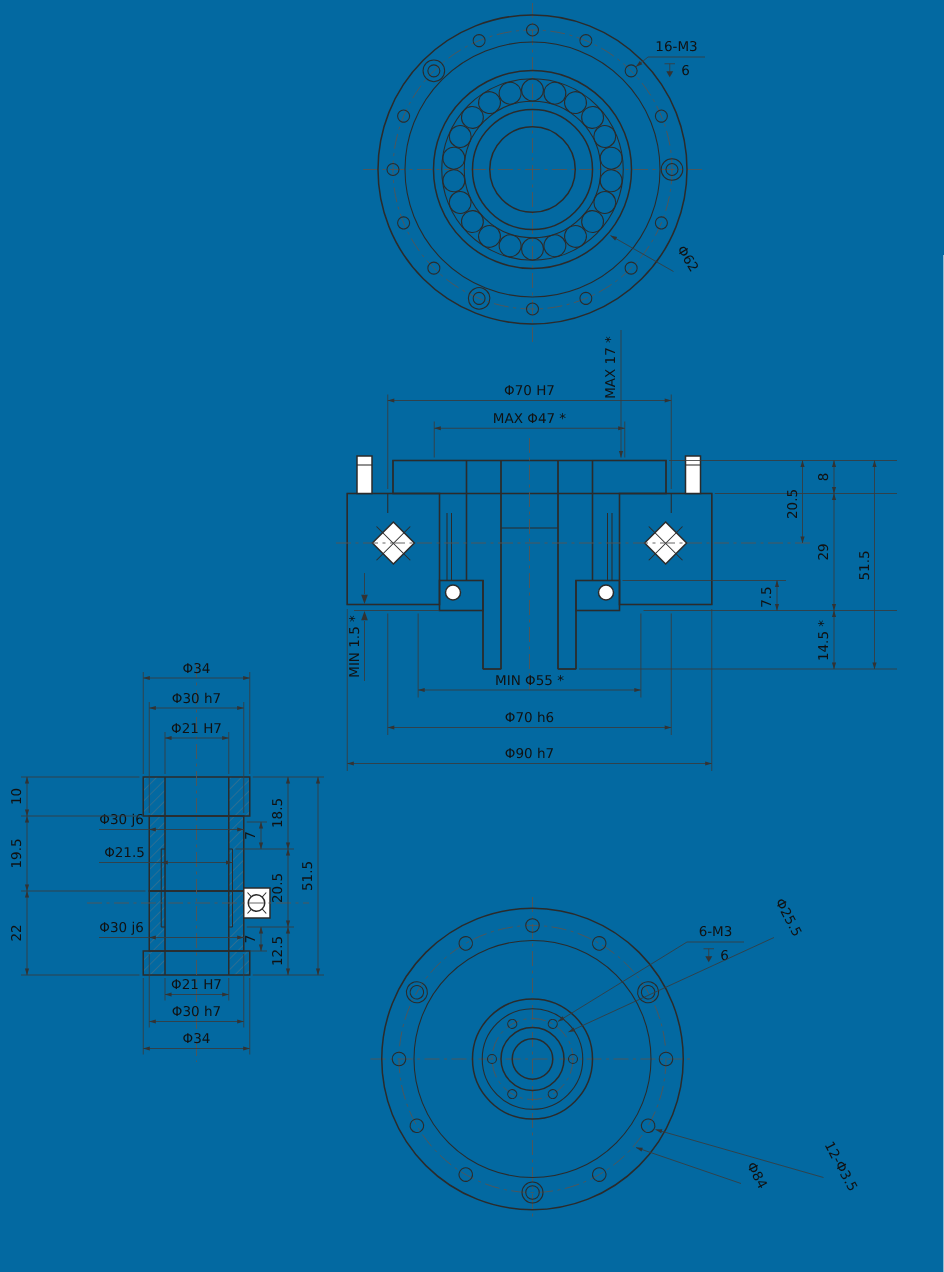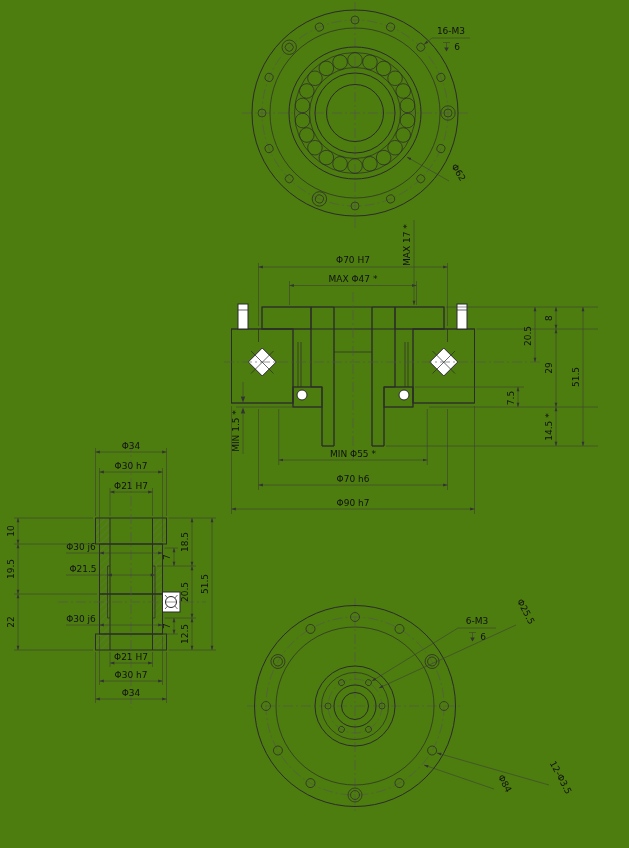--- a/index.html
+++ b/index.html
@@ -1,16 +1,16 @@
 <!DOCTYPE html>
 <html><head>
 <meta charset="utf-8">
 <style>
   html,body{margin:0;padding:0;background:#ffffff;}
-  .page{width:629px;height:848px;background:#4d7c0f;position:relative;font-family:"DejaVu Sans",sans-serif;text-align:right;}
+  .page{width:629px;height:848px;background:#0369a1;position:relative;font-family:"DejaVu Sans",sans-serif;text-align:right;}
   svg{display:block;}
   .edge{fill:none;stroke:#2b2b2b;stroke-width:1;}
   .edgeF{fill:#ffffff;stroke:#2b2b2b;stroke-width:1;}
   .thin{fill:none;stroke:#2b2b2b;stroke-width:0.7;}
   .cl{fill:none;stroke:#555;stroke-width:0.6;stroke-dasharray:10 3 2 3;}
   .dl{fill:none;stroke:#3a3a3a;stroke-width:0.55;}
   text.d{font:9px "DejaVu Sans",sans-serif;fill:#111;text-anchor:middle;}
   .arrw{fill:#333;stroke:none;}
 </style>
 </head>

